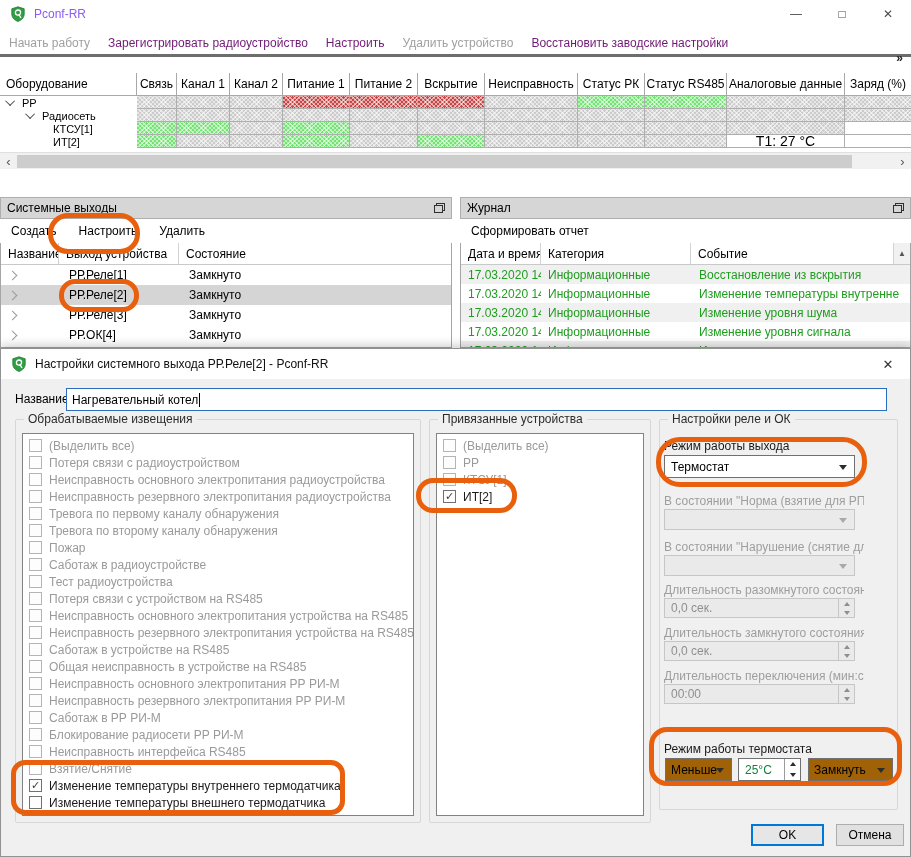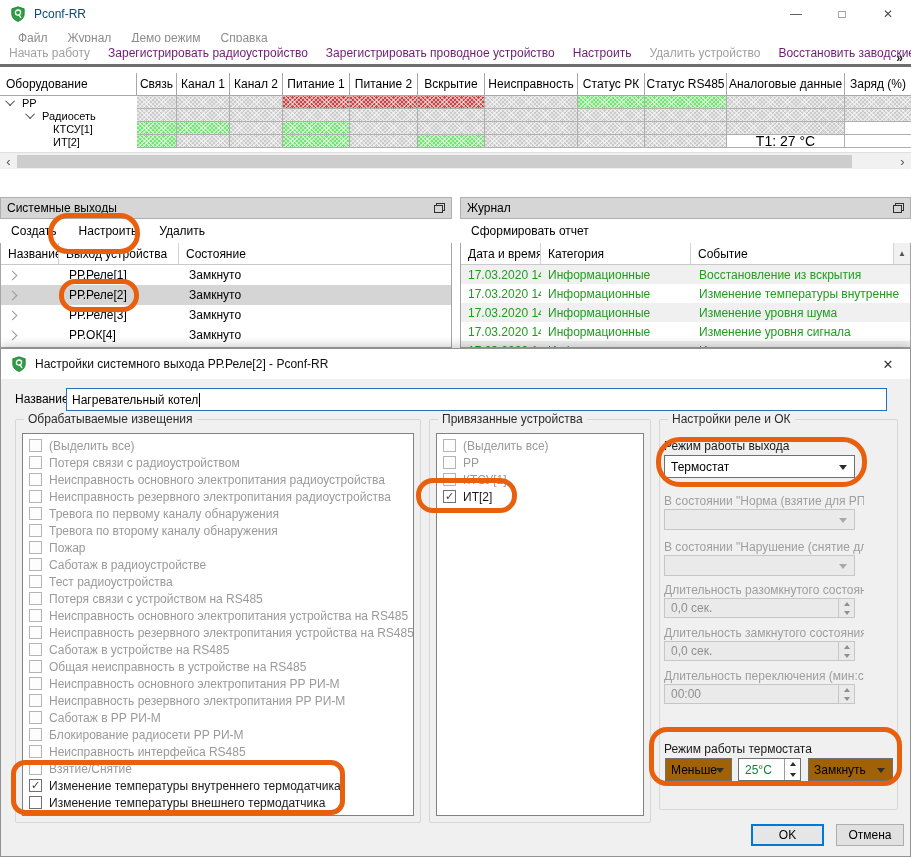--- a/index.html
+++ b/index.html
@@ -4,32 +4,32 @@
 <style>
   * { box-sizing: border-box; margin: 0; padding: 0; }
   html,body { width: 911px; height: 857px; }
   body { position: relative; font-family: "Liberation Sans", sans-serif; font-size: 12px;
          background: #fff; overflow: hidden; color: #000; }
 
   
   .titlebar { position:absolute; top:0; left:0; width:911px; height:28px; background:#fff;
               display:flex; align-items:center; }
   .app-icon { width:16px; height:16px; margin:0 8px 0 10px; flex:0 0 auto; }
-  .title-text { color:#0c4a6e;text-align:right; }
+  .title-text { color:#8b5cf6;text-align:right; }
   .win-controls { margin-left:auto; display:flex; height:28px; }
   .win-btn { width:46px; display:flex; align-items:center; justify-content:center;
              color:#4a4a4a; font-size:12px; }
 
   
   .menubar { position:absolute; top:28px; left:0; width:911px; height:20px; background:#fff;
              display:flex; align-items:center; padding-left:8px; }
   .menu-item { padding:0 10px; color:#8d8d8d; }
 
   
-  .toolbar { position:absolute; top:42px; left:0; width:911px; height:25px; background:#fff;
+  .toolbar { position:absolute; top:32px; left:0; width:911px; height:25px; background:#fff;
              display:flex; align-items:center; border-bottom:3px solid #6d6d6d; }
   .tool-item { padding:0 9px; white-space:nowrap; color:#701a75; }
   .tool-item.disabled { color:#a0a0a0; }
   .tool-overflow { margin-left:auto; padding:0 6px 0 0; font-weight:bold; color:#222; }
 
   
   .device-table { position:absolute; top:73px; left:0; width:911px; }
   .dt-header { display:flex; height:23px; }
   .dt-header > div { border-right:1px solid #a8a8a8; border-bottom:1px solid #a8a8a8;
                      display:flex; align-items:center; justify-content:center;
@@ -194,21 +194,20 @@
   <span class="menu-item">Файл</span>
   <span class="menu-item">Журнал</span>
   <span class="menu-item">Демо режим</span>
   <span class="menu-item">Справка</span>
 </div>
 
 <div class="toolbar">
 
 <span class="tool-item disabled">Начать работу</span>
     <span class="tool-item">Зарегистрировать радиоустройство</span>
-    <span class="tool-item">Зарегистрировать проводное устройство</span>
     <span class="tool-item">Настроить</span>
     <span class="tool-item disabled">Удалить устройство</span>
     <span class="tool-item">Восстановить заводские настройки</span>
   </div>
 <span class="tool-overflow" style="position:absolute; top:51px; right:2px; z-index:2;">»</span>
 
 <div class="device-table">
   <div class="dt-header">
     <div>Оборудование</div>
     <div>Связь</div>

